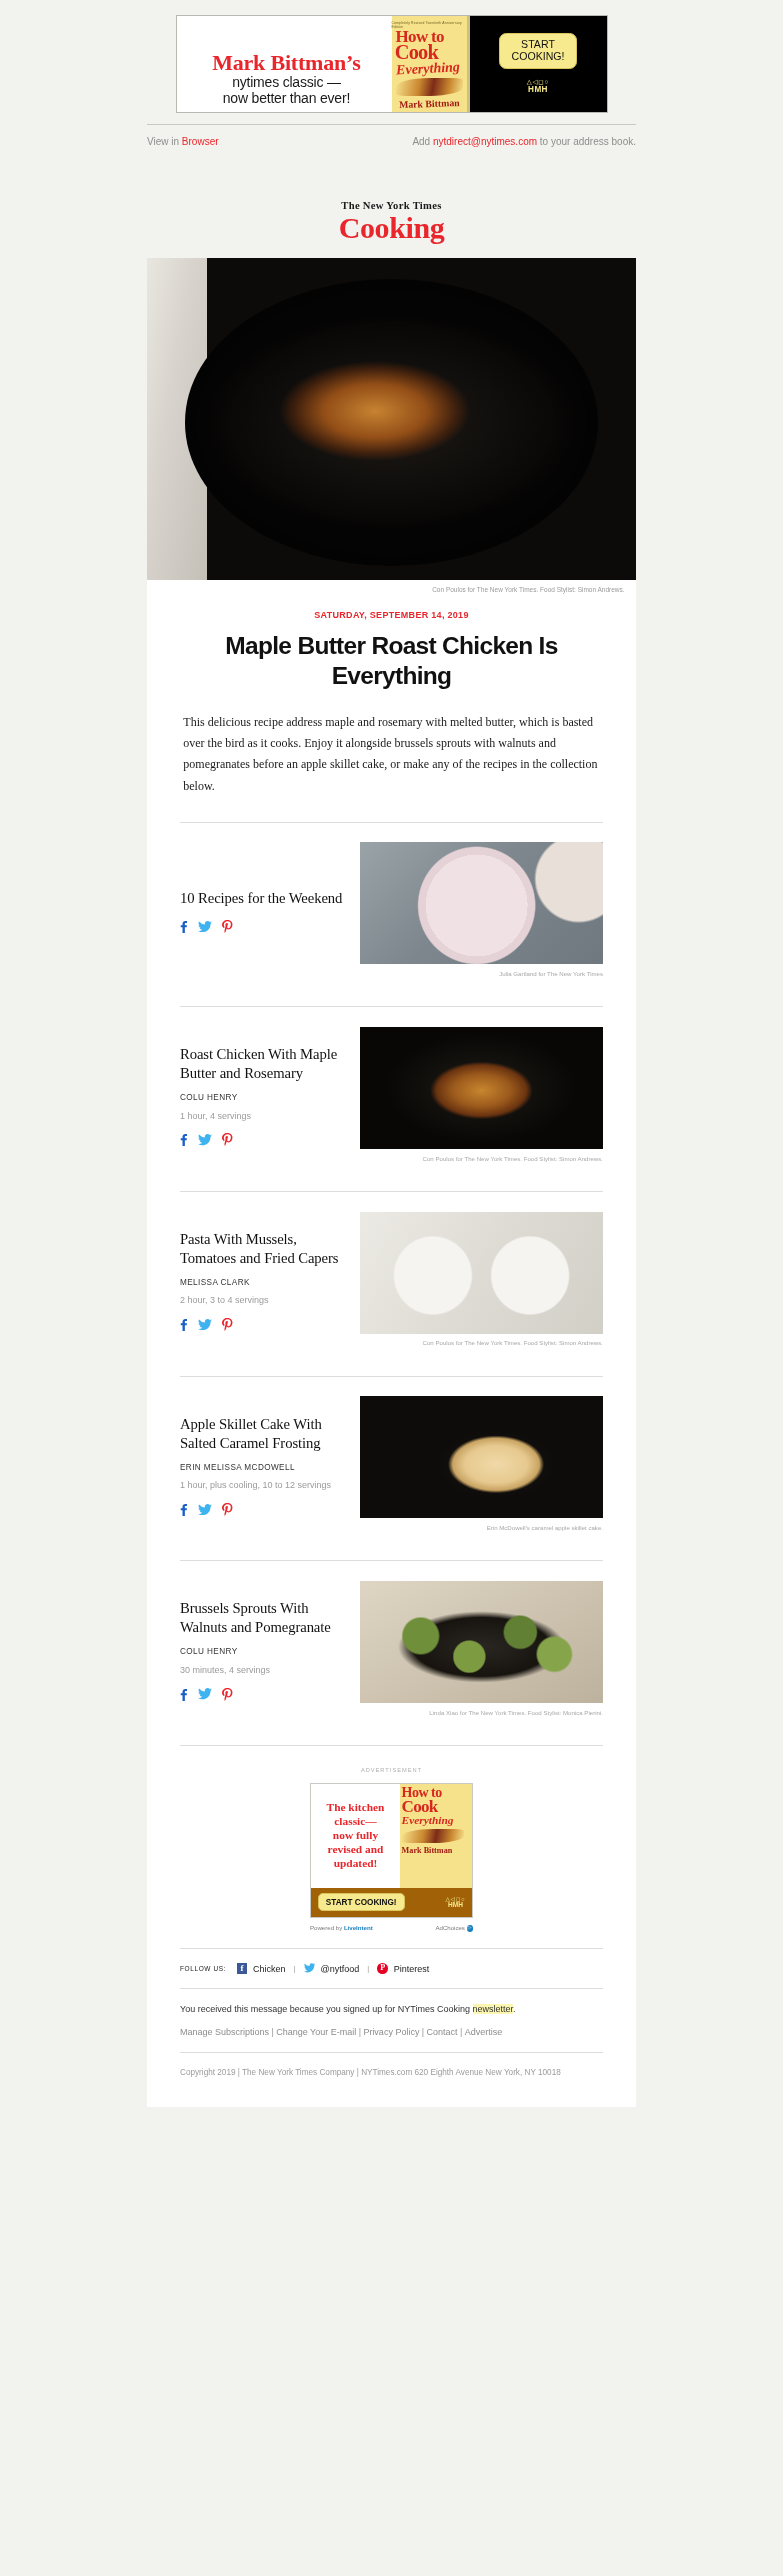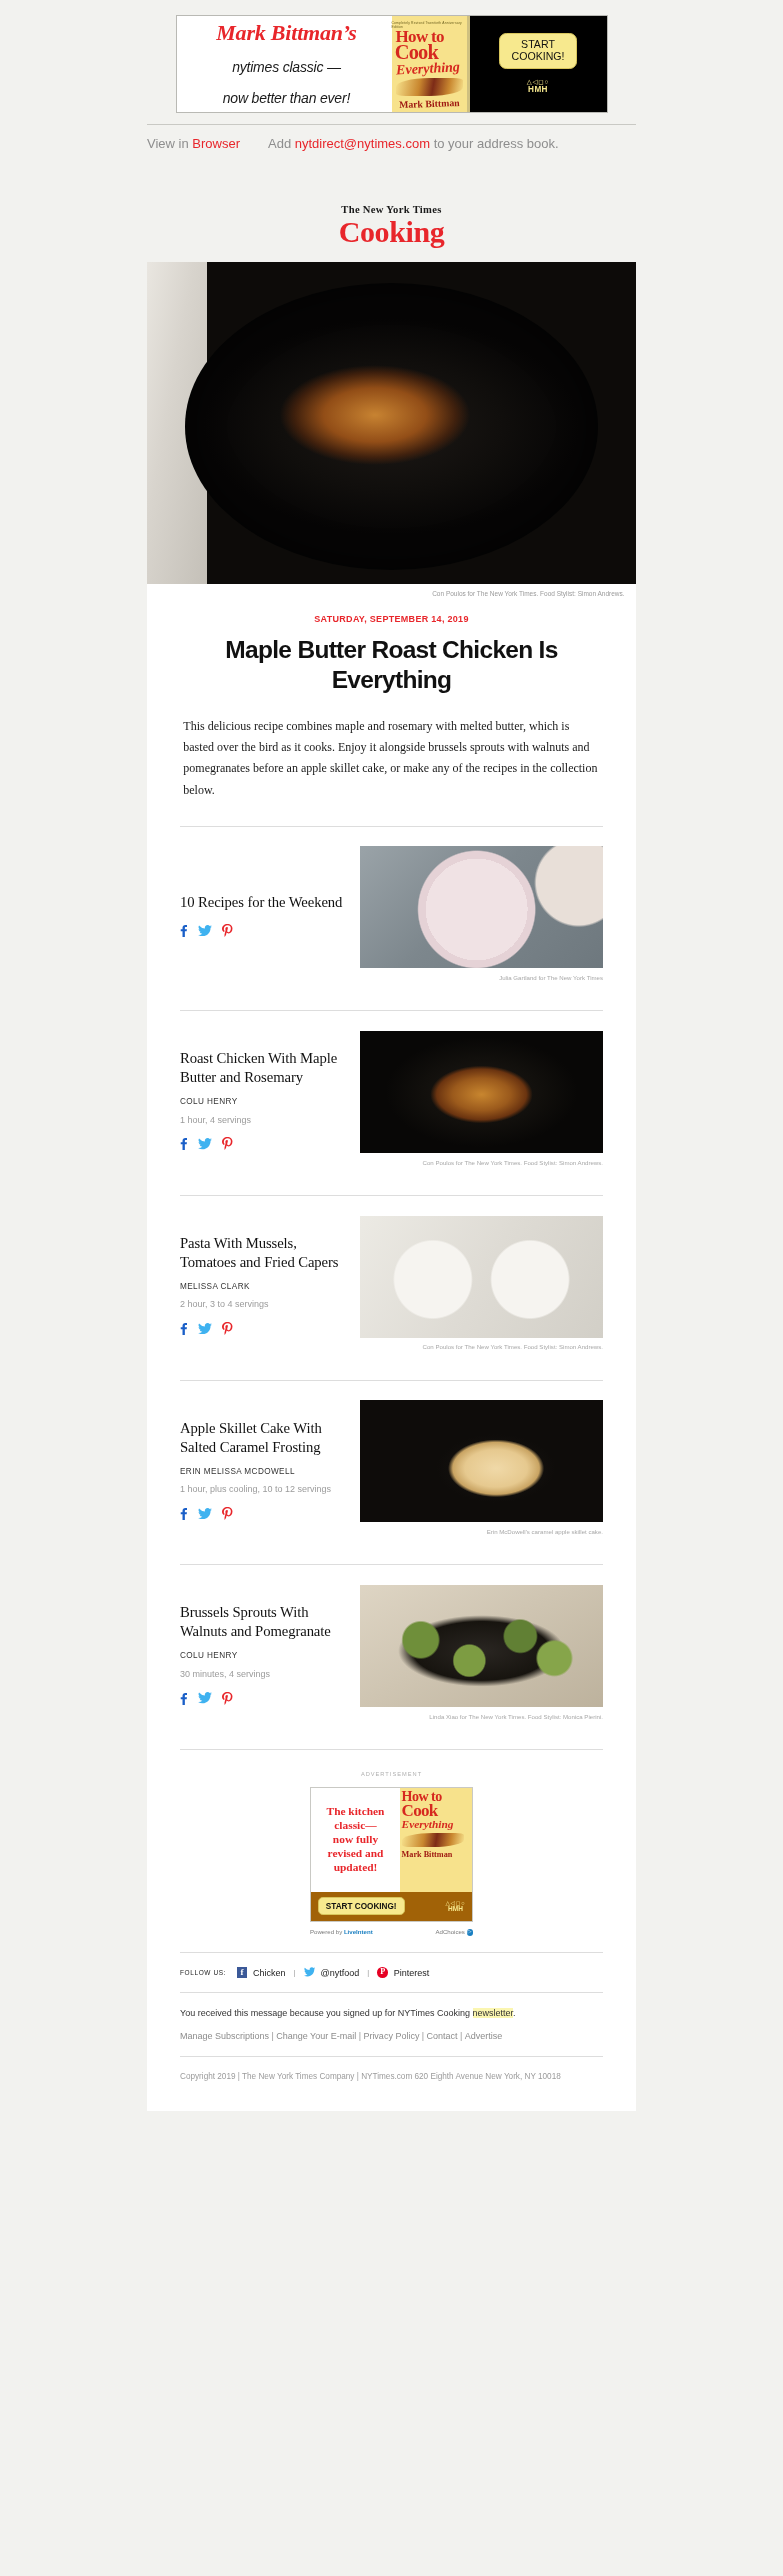--- a/index.html
+++ b/index.html
@@ -26,23 +26,22 @@
     border: 0.8px solid #b9b9b4;
     background: #fff;
     overflow: hidden;
   }
   .ad-copy {
     flex: 1;
     background: #fff;
     display: flex;
     flex-direction: column;
     align-items: center;
-    justify-content: space-between;
+    justify-content: flex-end;
     padding: 4.9px 3.3px 4.9px 8.2px;
-    font-style: italic;
   }
   .ad-line1 {
     color: #e8262b;
     font-family: "Liberation Serif", serif;
     font-weight: bold;
     font-size: 22px;
     letter-spacing: -0.2px;
     line-height: 1.05;
   }
   .ad-line2, .ad-line3 {
@@ -113,22 +112,22 @@
   .hmh .g { font-size: 6.5px; letter-spacing: 0.8px; }
   .hmh .t { font-size: 8.2px; font-weight: bold; letter-spacing: 0.4px; }
 
   
   .preheader-rule {
     width: 489px; margin: 0 auto; border-top: 0.8px solid #c9c9c4;
   }
   .preheader {
     width: 489px; margin: 0 auto;
     padding: 11.4px 0 9.8px;
-    display: flex; justify-content: flex-start; gap: 28px;
-    font-size: 13px; color: #8e8e8e;
+    display: flex; justify-content: space-between; 
+    font-size: 10px; color: #8e8e8e;
   }
   .preheader a { color: #e8262b; text-decoration: none; }
 
   
   .masthead { text-align: center; padding: 8.2px 0 14.7px; }
   .nyt-line {
     font-family: "Liberation Serif", serif;
     font-weight: bold;
     font-size: 10.6px;
     color: #1a1a1a;
@@ -410,21 +409,21 @@
   </div>
 
   <div class="body-card">
 
     <div class="hero"></div>
     <div class="img-credit">Con Poulos for The New York Times. Food Stylist: Simon Andrews.</div>
 
     <div class="content-pad">
       <div class="kicker">SATURDAY, SEPTEMBER 14, 2019</div>
       <div class="headline">Maple Butter Roast Chicken Is Everything</div>
-      <div class="dek">This delicious recipe combines maple and rosemary with melted butter, which is basted over the bird as it cooks. Enjoy it alongside brussels sprouts with walnuts and pomegranates before an apple skillet cake, or make any of the recipes in the collection below.</div>
+      <div class="dek">This delicious recipe address maple and rosemary with melted butter, which is basted over the bird as it cooks. Enjoy it alongside brussels sprouts with walnuts and pomegranates before an apple skillet cake, or make any of the recipes in the collection below.</div>
       <div class="section-rule"></div>
     </div>
 
     <div class="content-pad">
 
       <div class="recipe">
         <div class="r-left">
           <div class="r-title">10 Recipes for the Weekend</div>
           <div class="share">
             <a href="#">

